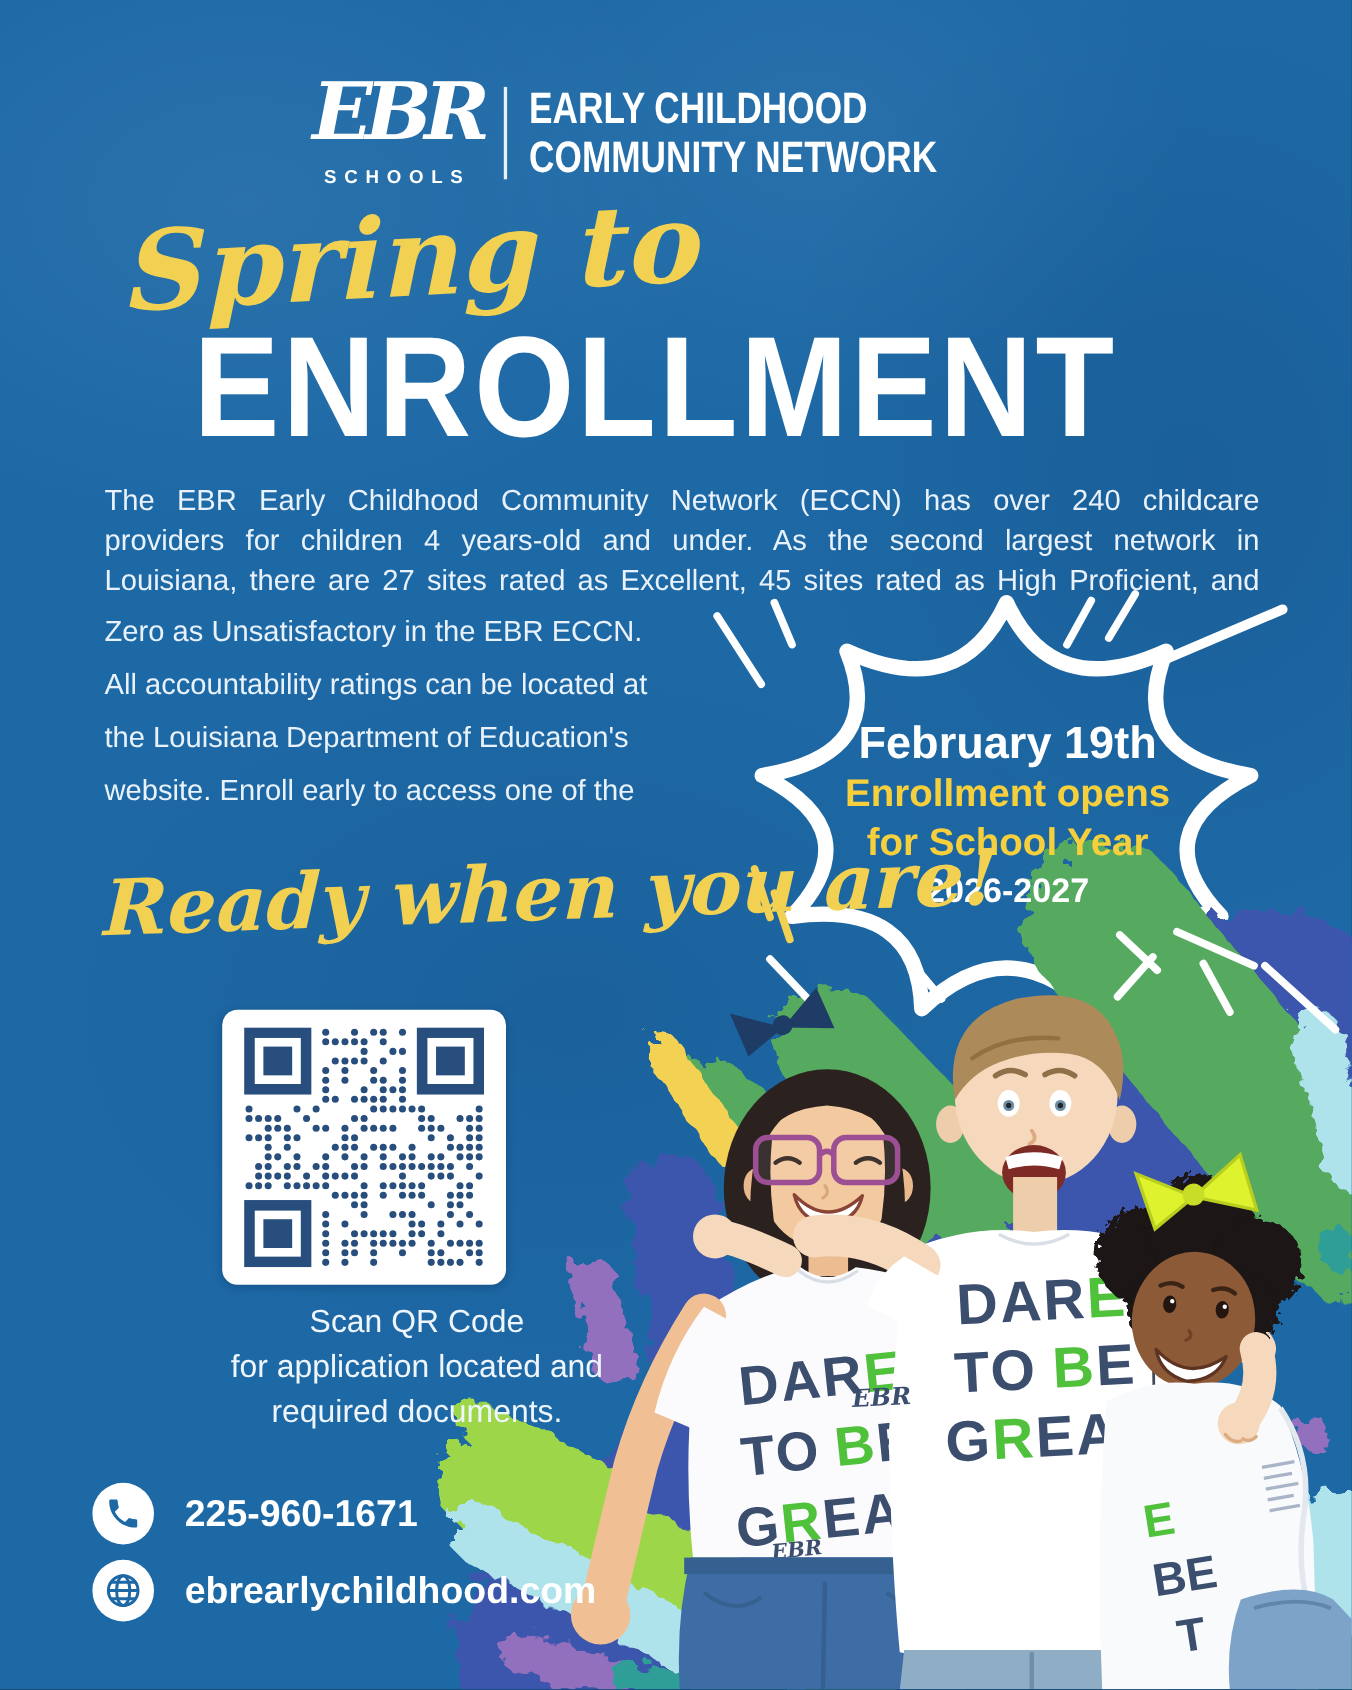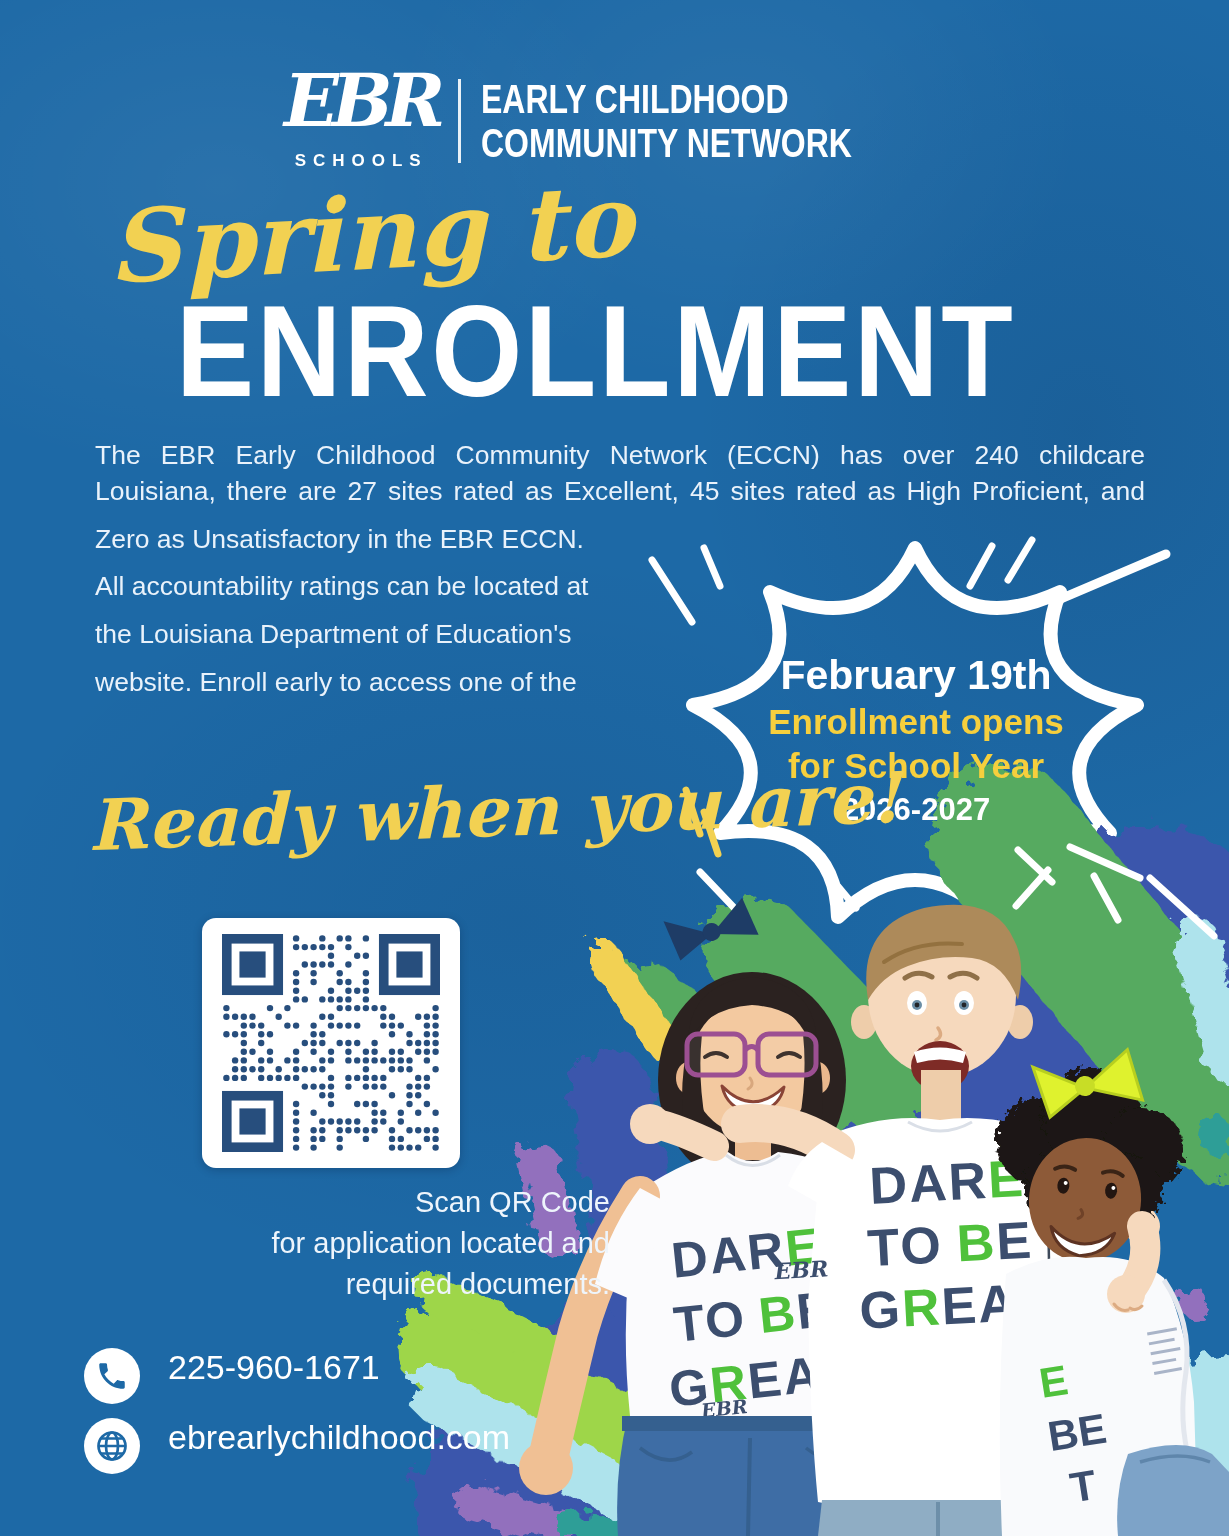--- a/index.html
+++ b/index.html
@@ -44,25 +44,25 @@
   .burst-text .b2,.burst-text .b3{color:#f6cf3d;font-size:35px;line-height:44px;}
   .burst-text .b4{font-size:31px;line-height:44px;}
 
   .ready{left:96px;top:784px;color:#f2d152;font-family:"DejaVu Serif",serif;font-style:italic;font-weight:bold;
          font-size:70px;transform:rotate(-2deg) skewX(-4deg);transform-origin:left top;white-space:nowrap;}
 
   
   .qr-card{left:202px;top:918px;width:258px;height:250px;background:#fff;border-radius:14px;
            box-sizing:border-box;padding:16px;box-shadow:0 2px 8px rgba(0,20,50,.25);}
   .qr-card svg{display:block;width:100%;height:100%;}
-  .caption{left:148px;top:1182px;width:462px;text-align:right;color:#eef5fc;font-size:29px;line-height:41px;}
+  .caption{left:148px;top:1182px;width:462px;text-align:center;color:#eef5fc;font-size:29px;line-height:41px;}
 
   
-  .contact-row{position:absolute;left:84px;display:flex;align-items:flex-start;gap:28px;z-index:2;
-               color:#fff;font-weight:normal;font-size:34px;}
+  .contact-row{position:absolute;left:84px;display:flex;align-items:center;gap:28px;z-index:2;
+               color:#fff;font-weight:bold;font-size:34px;}
   .row-phone{top:1348px;}
   .row-web{top:1418px;}
   .cicon{width:56px;height:56px;border-radius:50%;background:#fff;display:flex;align-items:center;justify-content:center;flex:0 0 auto;}
 </style>
 </head>
 <body>
 
 <div class="page">
 
   <svg class="artwork" viewBox="0 0 1229 1536" xmlns="http://www.w3.org/2000/svg">
@@ -273,20 +273,21 @@
       <div>EARLY CHILDHOOD</div>
       <div>COMMUNITY NETWORK</div>
     </div>
   </div>
 
   <div class="txt spring">Spring to</div>
   <div class="txt enroll">ENROLLMENT</div>
 
   <div class="txt intro">
     <div class="jline">The EBR Early Childhood Community Network (ECCN) has over 240 childcare</div>
+    <div class="jline">providers for children 4 years-old and under.  As the second largest network in</div>
     <div class="jline">Louisiana, there are 27 sites rated as Excellent, 45 sites rated as High Proficient, and</div>
     <div class="lline">Zero as Unsatisfactory in the EBR ECCN.</div>
     <div class="lline">All accountability ratings can be located at</div>
     <div class="lline">the Louisiana Department of Education's</div>
     <div class="lline">website.  Enroll early to access one of the</div>
   </div>
 
   <div class="txt burst-text">
     <div class="b1">February 19th</div>
     <div class="b2">Enrollment opens</div>

